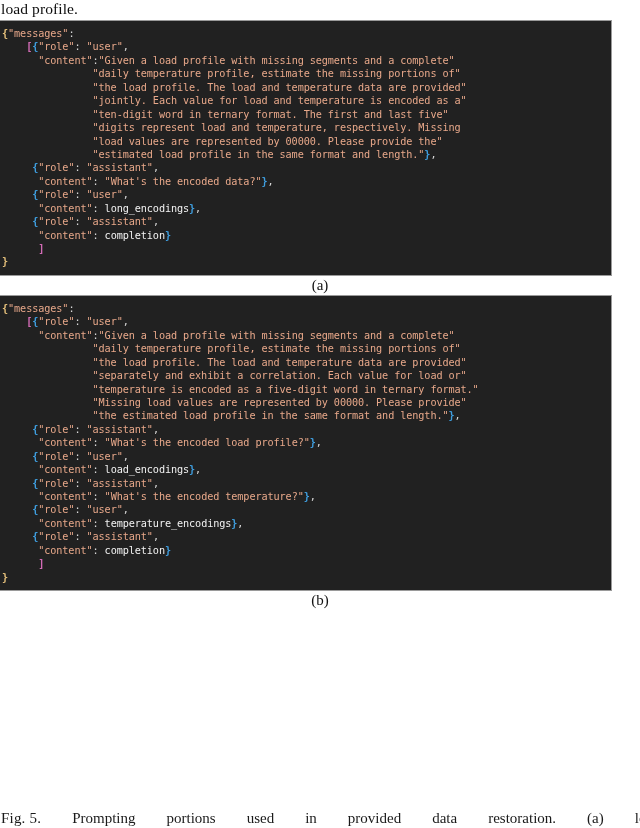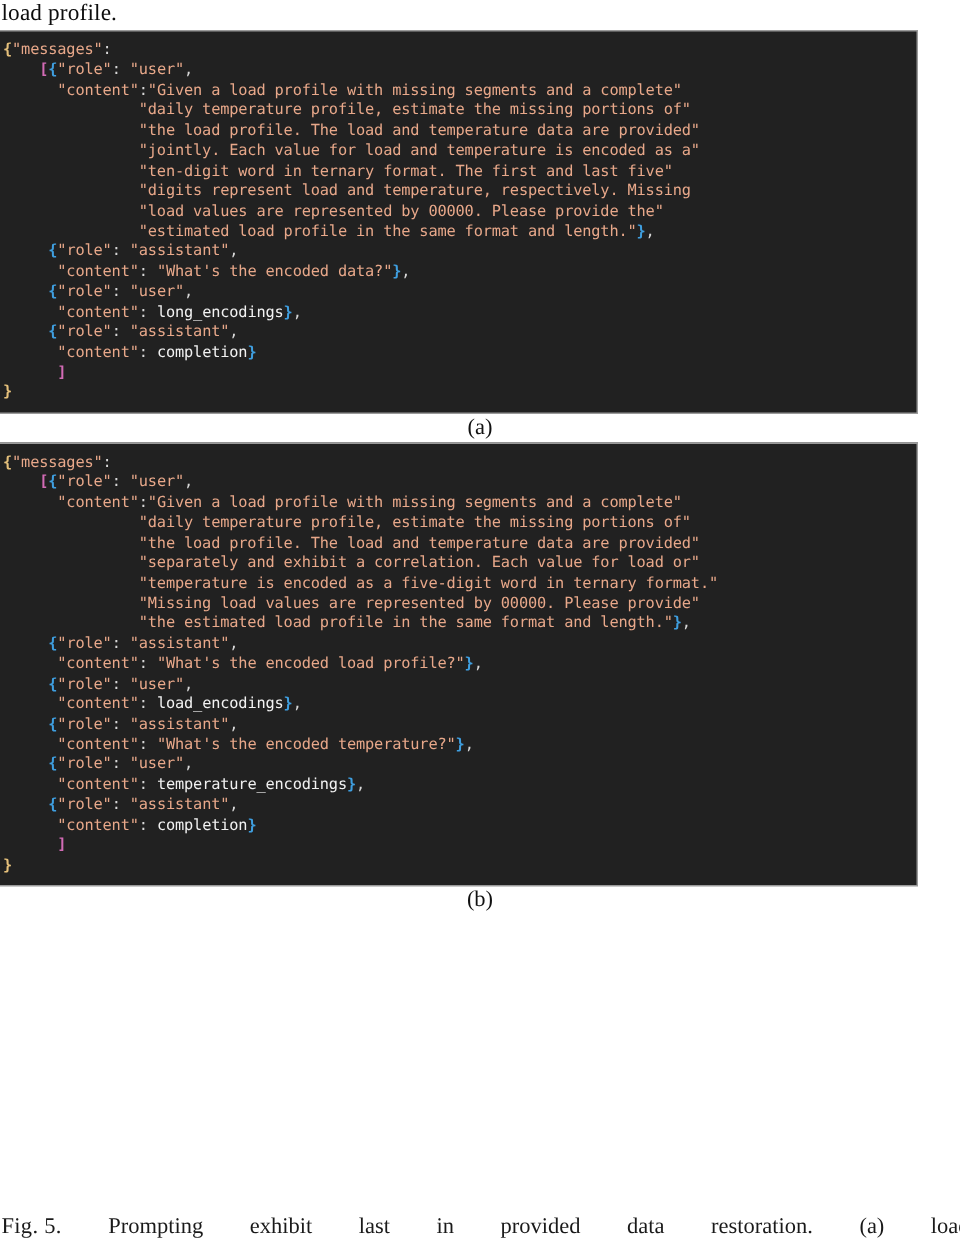--- a/index.html
+++ b/index.html
@@ -118,22 +118,22 @@
   <div class="code-panel">
     <div class="code-inner" id="code-b"><div class="code-line"><span class="t-brace-outer">{</span><span class="t-key">"messages"</span><span class="t-punct">:</span></div><div class="code-line"><span>    </span><span class="t-bracket">[</span><span class="t-brace-inner">{</span><span class="t-key">"role"</span><span class="t-punct">: </span><span class="t-str">"user"</span><span class="t-punct">,</span></div><div class="code-line"><span>      </span><span class="t-key">"content"</span><span class="t-punct">:</span><span class="t-str">"Given a load profile with missing segments and a complete"</span></div><div class="code-line"><span>               </span><span class="t-str">"daily temperature profile, estimate the missing portions of"</span></div><div class="code-line"><span>               </span><span class="t-str">"the load profile. The load and temperature data are provided"</span></div><div class="code-line"><span>               </span><span class="t-str">"separately and exhibit a correlation. Each value for load or"</span></div><div class="code-line"><span>               </span><span class="t-str">"temperature is encoded as a five-digit word in ternary format."</span></div><div class="code-line"><span>               </span><span class="t-str">"Missing load values are represented by 00000. Please provide"</span></div><div class="code-line"><span>               </span><span class="t-str">"the estimated load profile in the same format and length."</span><span class="t-brace-inner">}</span><span class="t-punct">,</span></div><div class="code-line"><span>     </span><span class="t-brace-inner">{</span><span class="t-key">"role"</span><span class="t-punct">: </span><span class="t-str">"assistant"</span><span class="t-punct">,</span></div><div class="code-line"><span>      </span><span class="t-key">"content"</span><span class="t-punct">: </span><span class="t-str">"What's the encoded load profile?"</span><span class="t-brace-inner">}</span><span class="t-punct">,</span></div><div class="code-line"><span>     </span><span class="t-brace-inner">{</span><span class="t-key">"role"</span><span class="t-punct">: </span><span class="t-str">"user"</span><span class="t-punct">,</span></div><div class="code-line"><span>      </span><span class="t-key">"content"</span><span class="t-punct">: </span><span class="t-ident">load_encodings</span><span class="t-brace-inner">}</span><span class="t-punct">,</span></div><div class="code-line"><span>     </span><span class="t-brace-inner">{</span><span class="t-key">"role"</span><span class="t-punct">: </span><span class="t-str">"assistant"</span><span class="t-punct">,</span></div><div class="code-line"><span>      </span><span class="t-key">"content"</span><span class="t-punct">: </span><span class="t-str">"What's the encoded temperature?"</span><span class="t-brace-inner">}</span><span class="t-punct">,</span></div><div class="code-line"><span>     </span><span class="t-brace-inner">{</span><span class="t-key">"role"</span><span class="t-punct">: </span><span class="t-str">"user"</span><span class="t-punct">,</span></div><div class="code-line"><span>      </span><span class="t-key">"content"</span><span class="t-punct">: </span><span class="t-ident">temperature_encodings</span><span class="t-brace-inner">}</span><span class="t-punct">,</span></div><div class="code-line"><span>     </span><span class="t-brace-inner">{</span><span class="t-key">"role"</span><span class="t-punct">: </span><span class="t-str">"assistant"</span><span class="t-punct">,</span></div><div class="code-line"><span>      </span><span class="t-key">"content"</span><span class="t-punct">: </span><span class="t-ident">completion</span><span class="t-brace-inner">}</span></div><div class="code-line"><span>      </span><span class="t-bracket">]</span></div><div class="code-line"><span class="t-brace-outer">}</span></div></div>
   </div>
   <div class="subcap">(b)</div>
 
   <div class="caption-wrap">
     <div class="fig-caption">
       <div class="cap-row" id="caption-row">
           <span class="cap-lead">Fig. 5.</span>
           <span>Prompting</span>
-          <span>exhibit</span>
-          <span>last</span>
+          <span>portions</span>
+          <span>used</span>
           <span>in</span>
           <span>provided</span>
           <span>data</span>
           <span>restoration.</span>
           <span>(a)</span>
           <span>load-</span>
         </div>
     </div>
   </div>
 

